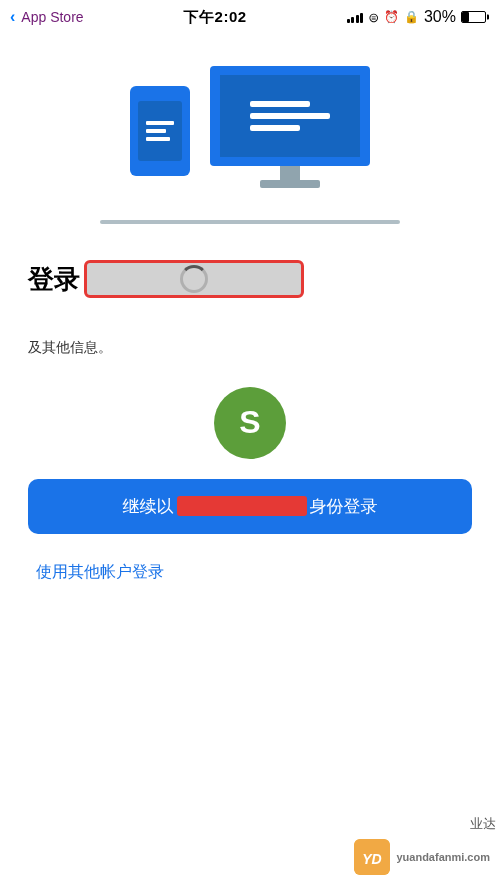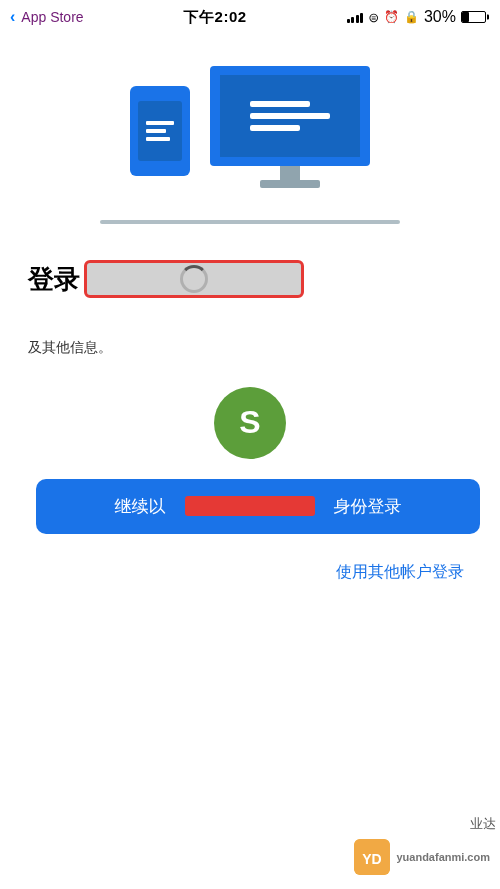--- a/index.html
+++ b/index.html
@@ -275,46 +275,45 @@
       font-size: 32px;
       font-weight: 600;
       color: #fff;
     }
 
     
     .continue-button {
       display: flex;
       align-items: center;
       justify-content: center;
-      gap: 19px;
+      gap: 3px;
       background: #1a73e8;
       color: #fff;
       border: none;
       border-radius: 10px;
       padding: 16px 20px;
       font-size: 17px;
       font-weight: 500;
       width: 100%;
       cursor: pointer;
       margin-bottom: 20px;
-      margin-left: 8px;
     }
     .btn-redacted {
       display: inline-block;
       background: #e53935;
       width: 130px;
       height: 20px;
       border-radius: 3px;
       vertical-align: middle;
     }
 
     .other-account-btn {
       display: flex;
       align-items: center;
-      justify-content: flex-end;
+      justify-content: flex-start;
       background: transparent;
       border: none;
       color: #1a73e8;
       font-size: 16px;
       cursor: pointer;
       width: 100%;
       padding: 8px;
     }
 
     
@@ -338,20 +337,21 @@
       overflow: hidden;
     }
     .watermark-yd {
       display: flex;
       align-items: center;
       justify-content: center;
       font-size: 11px;
       font-weight: 800;
       color: #fff;
       line-height: 1;
+      font-style: italic;
     }
     .watermark-text-block {
       display: flex;
       flex-direction: column;
       font-weight: bold;
     }
     .watermark-site {
       font-size: 11px;
       color: #666;
     }

